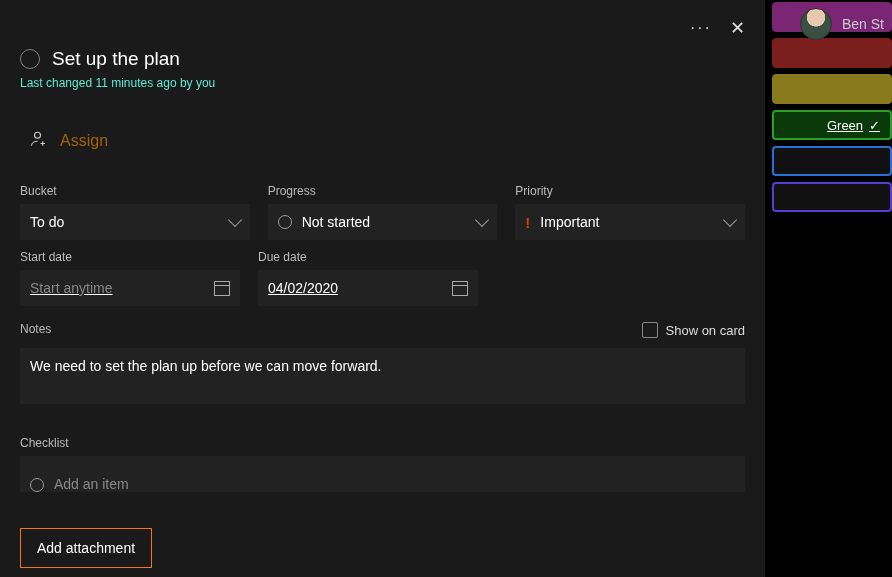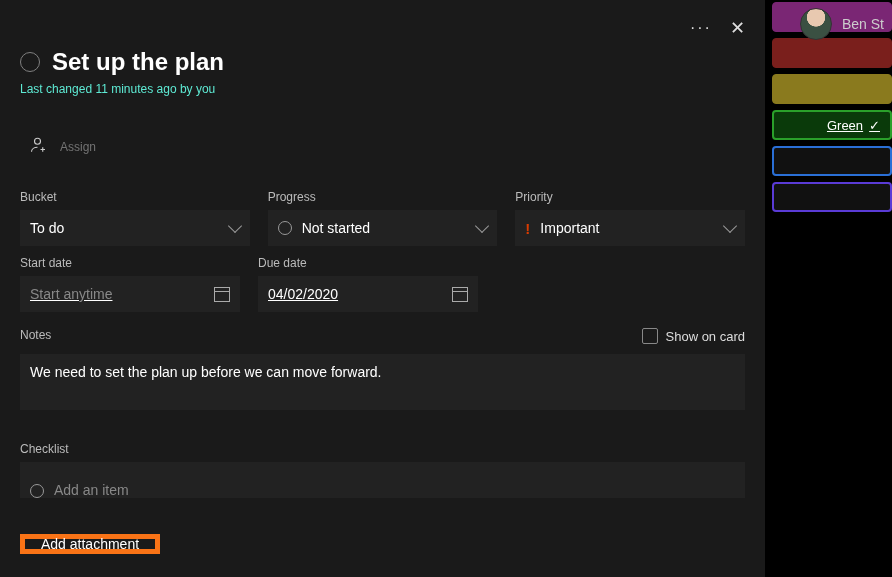--- a/index.html
+++ b/index.html
@@ -84,39 +84,39 @@
     align-items: center;
     gap: 12px;
     margin-top: 6px;
   }
   .status-circle {
     width: 20px; height: 20px;
     border: 1.5px solid #808080;
     border-radius: 50%;
   }
   .task-title {
-    font-size: 24px;
-    font-weight: 700;
+    font-size: 19px;
+    font-weight: 400;
   }
   .subtitle {
     font-size: 12px;
     color: #5eead4;
     margin-top: 6px;
     margin-bottom: 36px;
   }
   .assign-row {
     display: flex;
     align-items: center;
     gap: 12px;
     padding: 4px 2px 4px 10px;
     margin-bottom: 28px;
     cursor: pointer;
   }
   .assign-row svg { width:18px; height:18px; fill:#ccc; stroke:#ccc; }
-  .assign-text { font-size: 12px; color: #737373; }
+  .assign-text { font-size: 16px; color: #a16207; }
   .row3 {
     display: flex;
     gap: 18px;
     margin-bottom: 10px;
   }
   .col { flex: 1; min-width: 0; }
   .field-label {
     font-size: 12px;
     color: #bbb;
     margin-bottom: 6px;
@@ -214,23 +214,23 @@
     align-items: flex-end;
     gap: 10px;
     padding: 0 10px;
     margin-top: 6px;
   }
   .add-item-text { color: #888; font-size:14px; }
   .section-gap { margin-top: 28px; }
   .add-attach {
     display: inline-flex;
     align-items: center;
-    height: 20px;
+    height: 40px;
     padding: 0 16px;
-    border: 5px solid #f97316;
+    border: 1px solid #f97316;
     font-size: 14px;
     color: #fff;
     margin-top: 8px;
     cursor: pointer;
     background: transparent;
   }
 </style>
 </head>
 <body>
 

